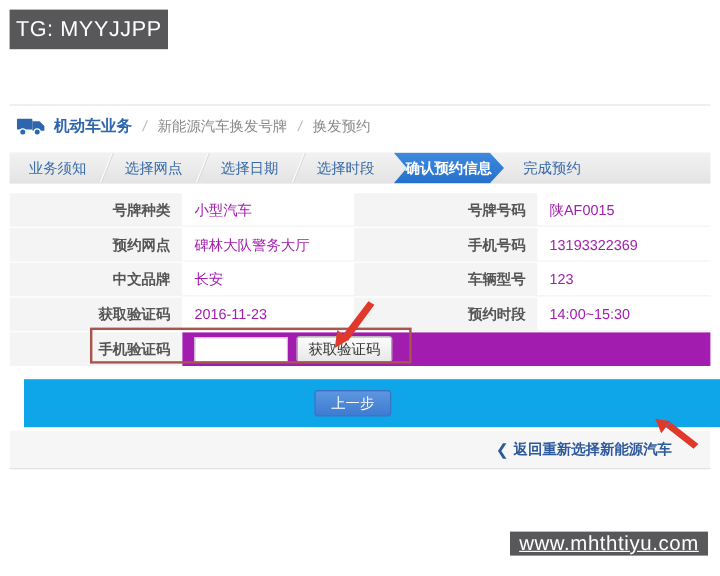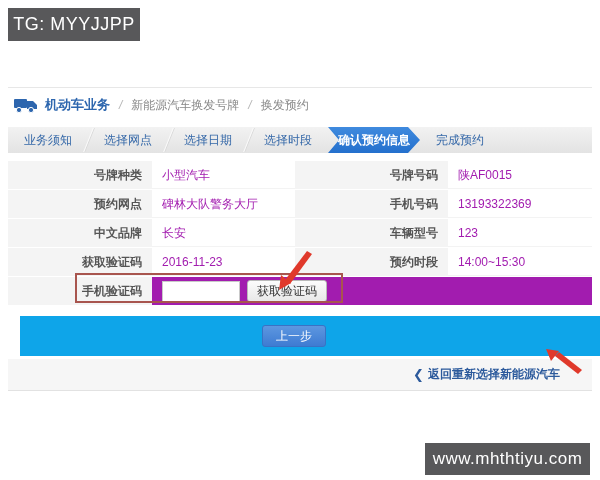--- a/index.html
+++ b/index.html
@@ -4,21 +4,21 @@
 <style>
   * { margin:0; padding:0; box-sizing:border-box; }
   html,body { width:600px; height:480px; background:#fff; overflow:hidden;
               font-family:"Liberation Sans","DejaVu Sans",sans-serif; }
   #page { position:relative; width:600px; height:480px; background:#fff;padding-left:12px; }
 
   
   .badge { position:absolute; background:#58585a; color:#fff; display:flex;
            align-items:center; justify-content:center; letter-spacing:.5px; }
   #tg-badge { left:8px; top:8px; width:132px; height:33px; font-size:18px; }
-  #site-badge { left:425px; top:443px; width:165px; height:32px; font-size:17px; }
+  #site-badge { left:425px; top:443px; width:165px; height:20px; font-size:17px;text-decoration:underline; }
 
   
   #content-top-border { position:absolute; left:8px; top:87px; width:584px; height:0;
                         border-top:1px solid #e7e7e7; }
   #breadcrumb { position:absolute; left:14px; top:94px; height:22px; display:flex;
                 align-items:center; font-size:12px; color:#888; }
   #breadcrumb .crumb-root { color:#2d66ae; font-weight:bold; font-size:13px; }
   #breadcrumb .sep { margin:0 9px; color:#b5b5b5; font-style:italic; }
   .truck { width:24px; height:17px; margin-right:7px; }
 

